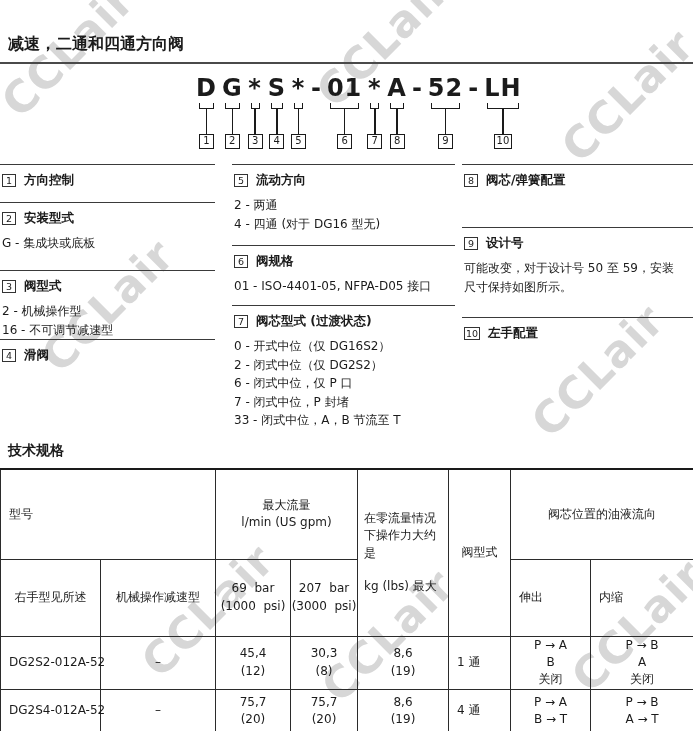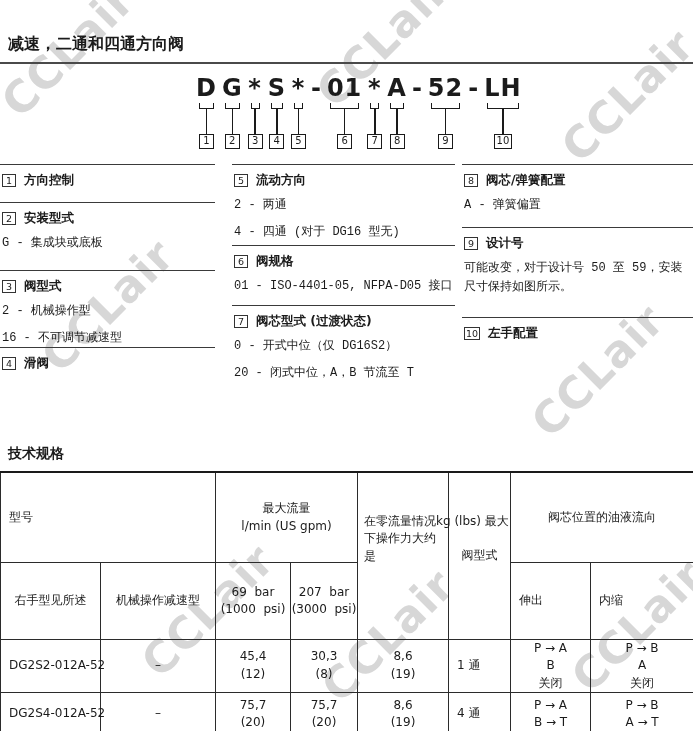--- a/index.html
+++ b/index.html
@@ -31,37 +31,37 @@
   
   .sections { display:flex; margin-top:15px; padding:0; }
   .sec-col1 { width:215px; margin-right:17px; }
   .sec-col2 { width:223px; margin-right:7px; }
   .sec-col3 { width:231px; }
   .sec { border-top:1.5px solid #3a3a3a; padding:7px 0 0 2px; }
   .sec-head { display:flex; align-items:center; }
   .num-box { display:inline-block; min-width:14px; height:13px; border:1px solid #333;
              font-size:9.5px; line-height:12px; text-align:center; margin-right:8px; padding:0 1px; }
   .sec-title { font-size:12.5px; font-weight:bold; }
-  .sec-item { font-size:12px; line-height:1.55; margin-top:7px; white-space:pre-line;font-family:Liberation Mono, monospace; }
-  .sec-item + .sec-item { margin-top:8px; }
+  .sec-item { font-size:12px; line-height:1.55; margin-top:7px; white-space:pre-line; }
+  .sec-item + .sec-item { margin-top:0; }
   .hang { padding-left:35px; text-indent:-35px; }
   .h38{min-height:38px;} .h68{min-height:68px;} .h65{min-height:65px;} .h85{min-height:86px;}
   .h81{min-height:81px;} .h60{min-height:60px;} .h122{min-height:123px;}
   .h63{min-height:63px;} .h90{min-height:90px;}
 
   
   .specs-title { font-size:14px; font-weight:bold; margin:12px 0 0 8px; }
   table { border-collapse:collapse; table-layout:fixed; width:693px; margin-top:8px; }
   td { border:1px solid #2b2b2b; font-size:12px; vertical-align:middle;
        text-align:center; white-space:pre; line-height:1.45; }
   tr.hrow1 { height:52px; } tr.hrow2 { height:44px; } tr.drow { height:44px; }
   table { border-top:2.5px solid #1a1a1a; border-bottom:2.5px solid #1a1a1a; }
   td.lft { text-align:left; padding-left:8px;border-radius:18px; }
   td.force-cell { padding:0; }
-  .force-inner { display:flex; justify-content:space-between;
+  .force-inner { display:flex; flex-direction:column; justify-content:space-between;
                  align-items:flex-start; height:96px; padding:5px 6px; text-align:left; }
   td.c { text-align:center; }
 </style>
 </head>
 <body>
 
 <div class="page">
 
   <div class="wm" style="left:-15px; top:25px;">CCLair</div>
   <div class="wm" style="left:300px; top:15px;">CCLair</div>
@@ -198,31 +198,33 @@
             <span class="sec-title">阀规格</span>
           </div>
           <div class="sec-item">01 - ISO-4401-05, NFPA-D05 接口</div>
         </div>
         <div class="sec h122">
           <div class="sec-head">
             <span class="num-box">7</span>
             <span class="sec-title">阀芯型式 (过渡状态)</span>
           </div>
           <div class="sec-item">0 -   开式中位（仅 DG16S2）</div>
-          <div class="sec-item">20 - 闭式中位，A，B 节流至 T</div>
+          <div class="sec-item">2 -   闭式中位（仅 DG2S2）</div>
+          <div class="sec-item">6 -   闭式中位，仅 P 口</div>
+          <div class="sec-item">7 -   闭式中位，P 封堵</div>
+          <div class="sec-item">33 - 闭式中位，A，B 节流至 T</div>
         </div>
       </div>
 
       <div class="sec-col3">
         <div class="sec h63">
           <div class="sec-head">
             <span class="num-box">8</span>
             <span class="sec-title">阀芯/弹簧配置</span>
           </div>
-          <div class="sec-item">A - 弹簧偏置</div>
         </div>
         <div class="sec h90">
           <div class="sec-head">
             <span class="num-box">9</span>
             <span class="sec-title">设计号</span>
           </div>
           <div class="sec-item">可能改变，对于设计号 50 至 59，安装
 尺寸保持如图所示。</div>
         </div>
         <div class="sec h85">

